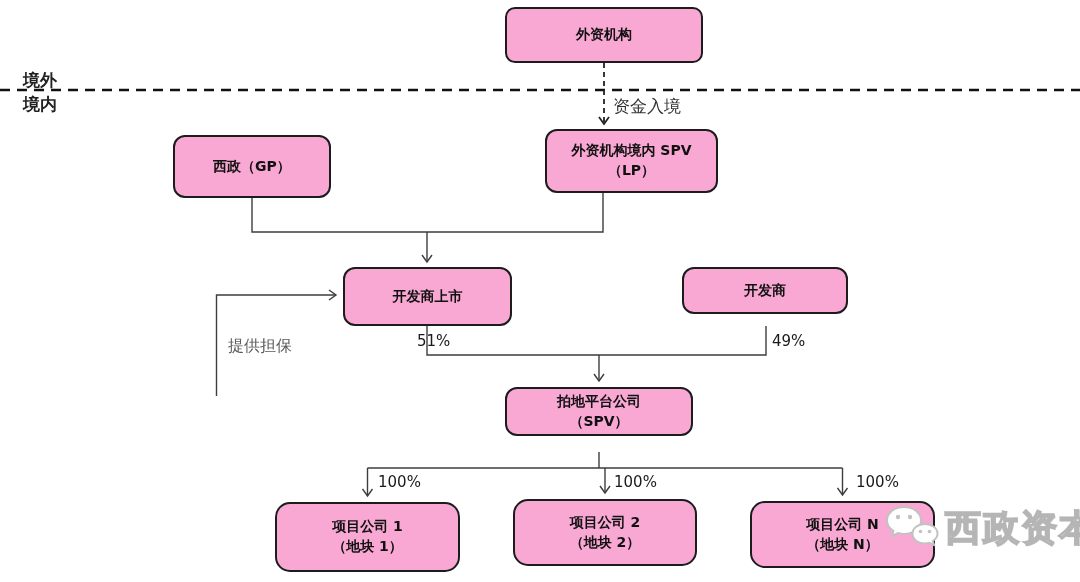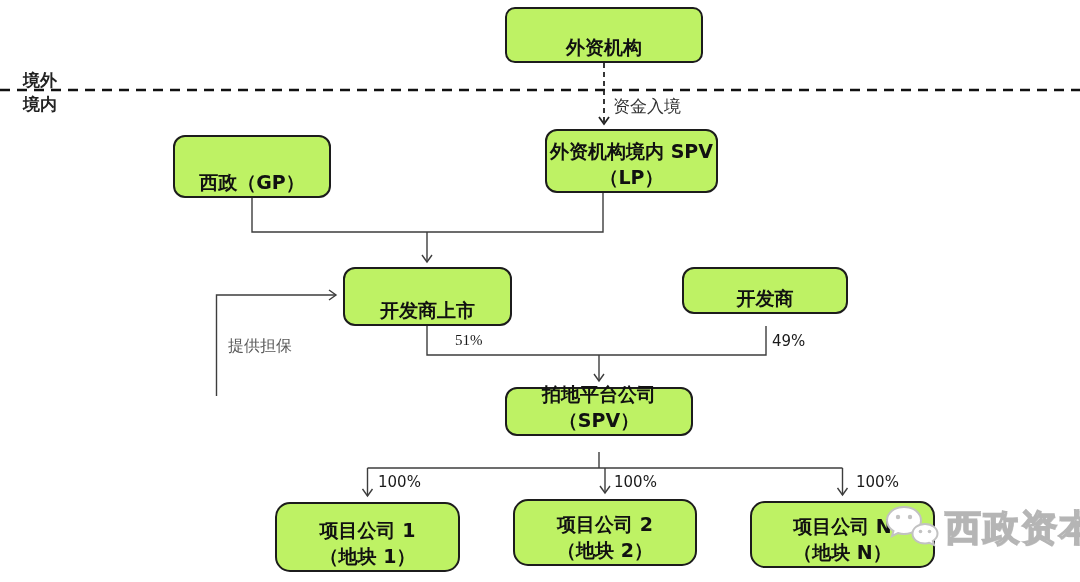--- a/index.html
+++ b/index.html
@@ -2,45 +2,45 @@
 <html><head>
 <meta charset="utf-8">
 <style>
   html,body { margin:0; padding:0; background:#fff; }
   #stage {
     position:relative; width:1080px; height:582px; background:#ffffff;
     font-family:"DejaVu Sans","Liberation Sans",sans-serif; overflow:hidden;
   }
   #connector-layer { position:absolute; left:0; top:0; width:1080px; height:582px; }
   .box {
-    position:absolute; box-sizing:border-box; background:#bef264;
+    position:absolute; box-sizing:border-box; background:#f9a8d4;
     border:2px solid #1c1c1c; border-radius:12px;
-    display:flex; flex-direction:column; align-items:center; justify-content:flex-end;
-    font-weight:bold; font-size:19px; line-height:1.4; color:#111; text-align:center;
+    display:flex; flex-direction:column; align-items:center; justify-content:center;
+    font-weight:bold; font-size:14px; line-height:1.4; color:#111; text-align:center;
     z-index:2;
   }
   #box-foreign-institution { left:505px; top:7px;  width:198px; height:56px; border-radius:10px; }
   #box-xizheng-gp          { left:173px; top:135px; width:158px; height:63px; }
   #box-foreign-spv         { left:517px; top:129px; width:173px; height:64px;margin-left:28px; }
   #box-limited-partnership { left:343px; top:267px; width:169px; height:59px; }
   #box-developer           { left:682px; top:267px; width:166px; height:47px; }
   #box-developer-issuer    { left:115px; top:396px; width:203px; height:57px; border-radius:14px; }
   #box-land-platform       { left:505px; top:387px; width:188px; height:49px; }
   #box-project-1           { left:275px; top:502px; width:185px; height:70px; border-width:2.5px; border-radius:15px; }
   #box-project-2           { left:513px; top:499px; width:184px; height:67px; border-radius:15px; }
   #box-project-n           { left:750px; top:501px; width:185px; height:67px; border-radius:15px; }
   .edge-label {
     position:absolute; z-index:3; font-size:15px; color:#1a1a1a; white-space:nowrap;
   }
   #label-outside, #label-inside { left:23px; font-size:17px; font-weight:600; color:#222; }
   #label-outside { top:69px; }
   #label-inside  { top:93px; }
   #label-capital-entry { left:613px; top:95px;  font-size:17px; color:#333; }
   #label-guarantee     { left:228px; top:336px; font-size:16px; color:#595959; }
-  #label-share-51      { left:455px; top:332px;font-family:Liberation Serif, serif; }
+  #label-share-51      { left:417px; top:332px; }
   #label-share-49      { left:772px; top:332px; }
   #label-100-1         { left:378px; top:473px; }
   #label-100-2         { left:614px; top:473px; }
   #label-100-3         { left:856px; top:473px; }
   #watermark {
     position:absolute; left:884px; top:503px; z-index:4;
     display:flex; align-items:center; gap:5px;
   }
   #watermark-text {
     font-size:36px; font-weight:bold; letter-spacing:2px;

